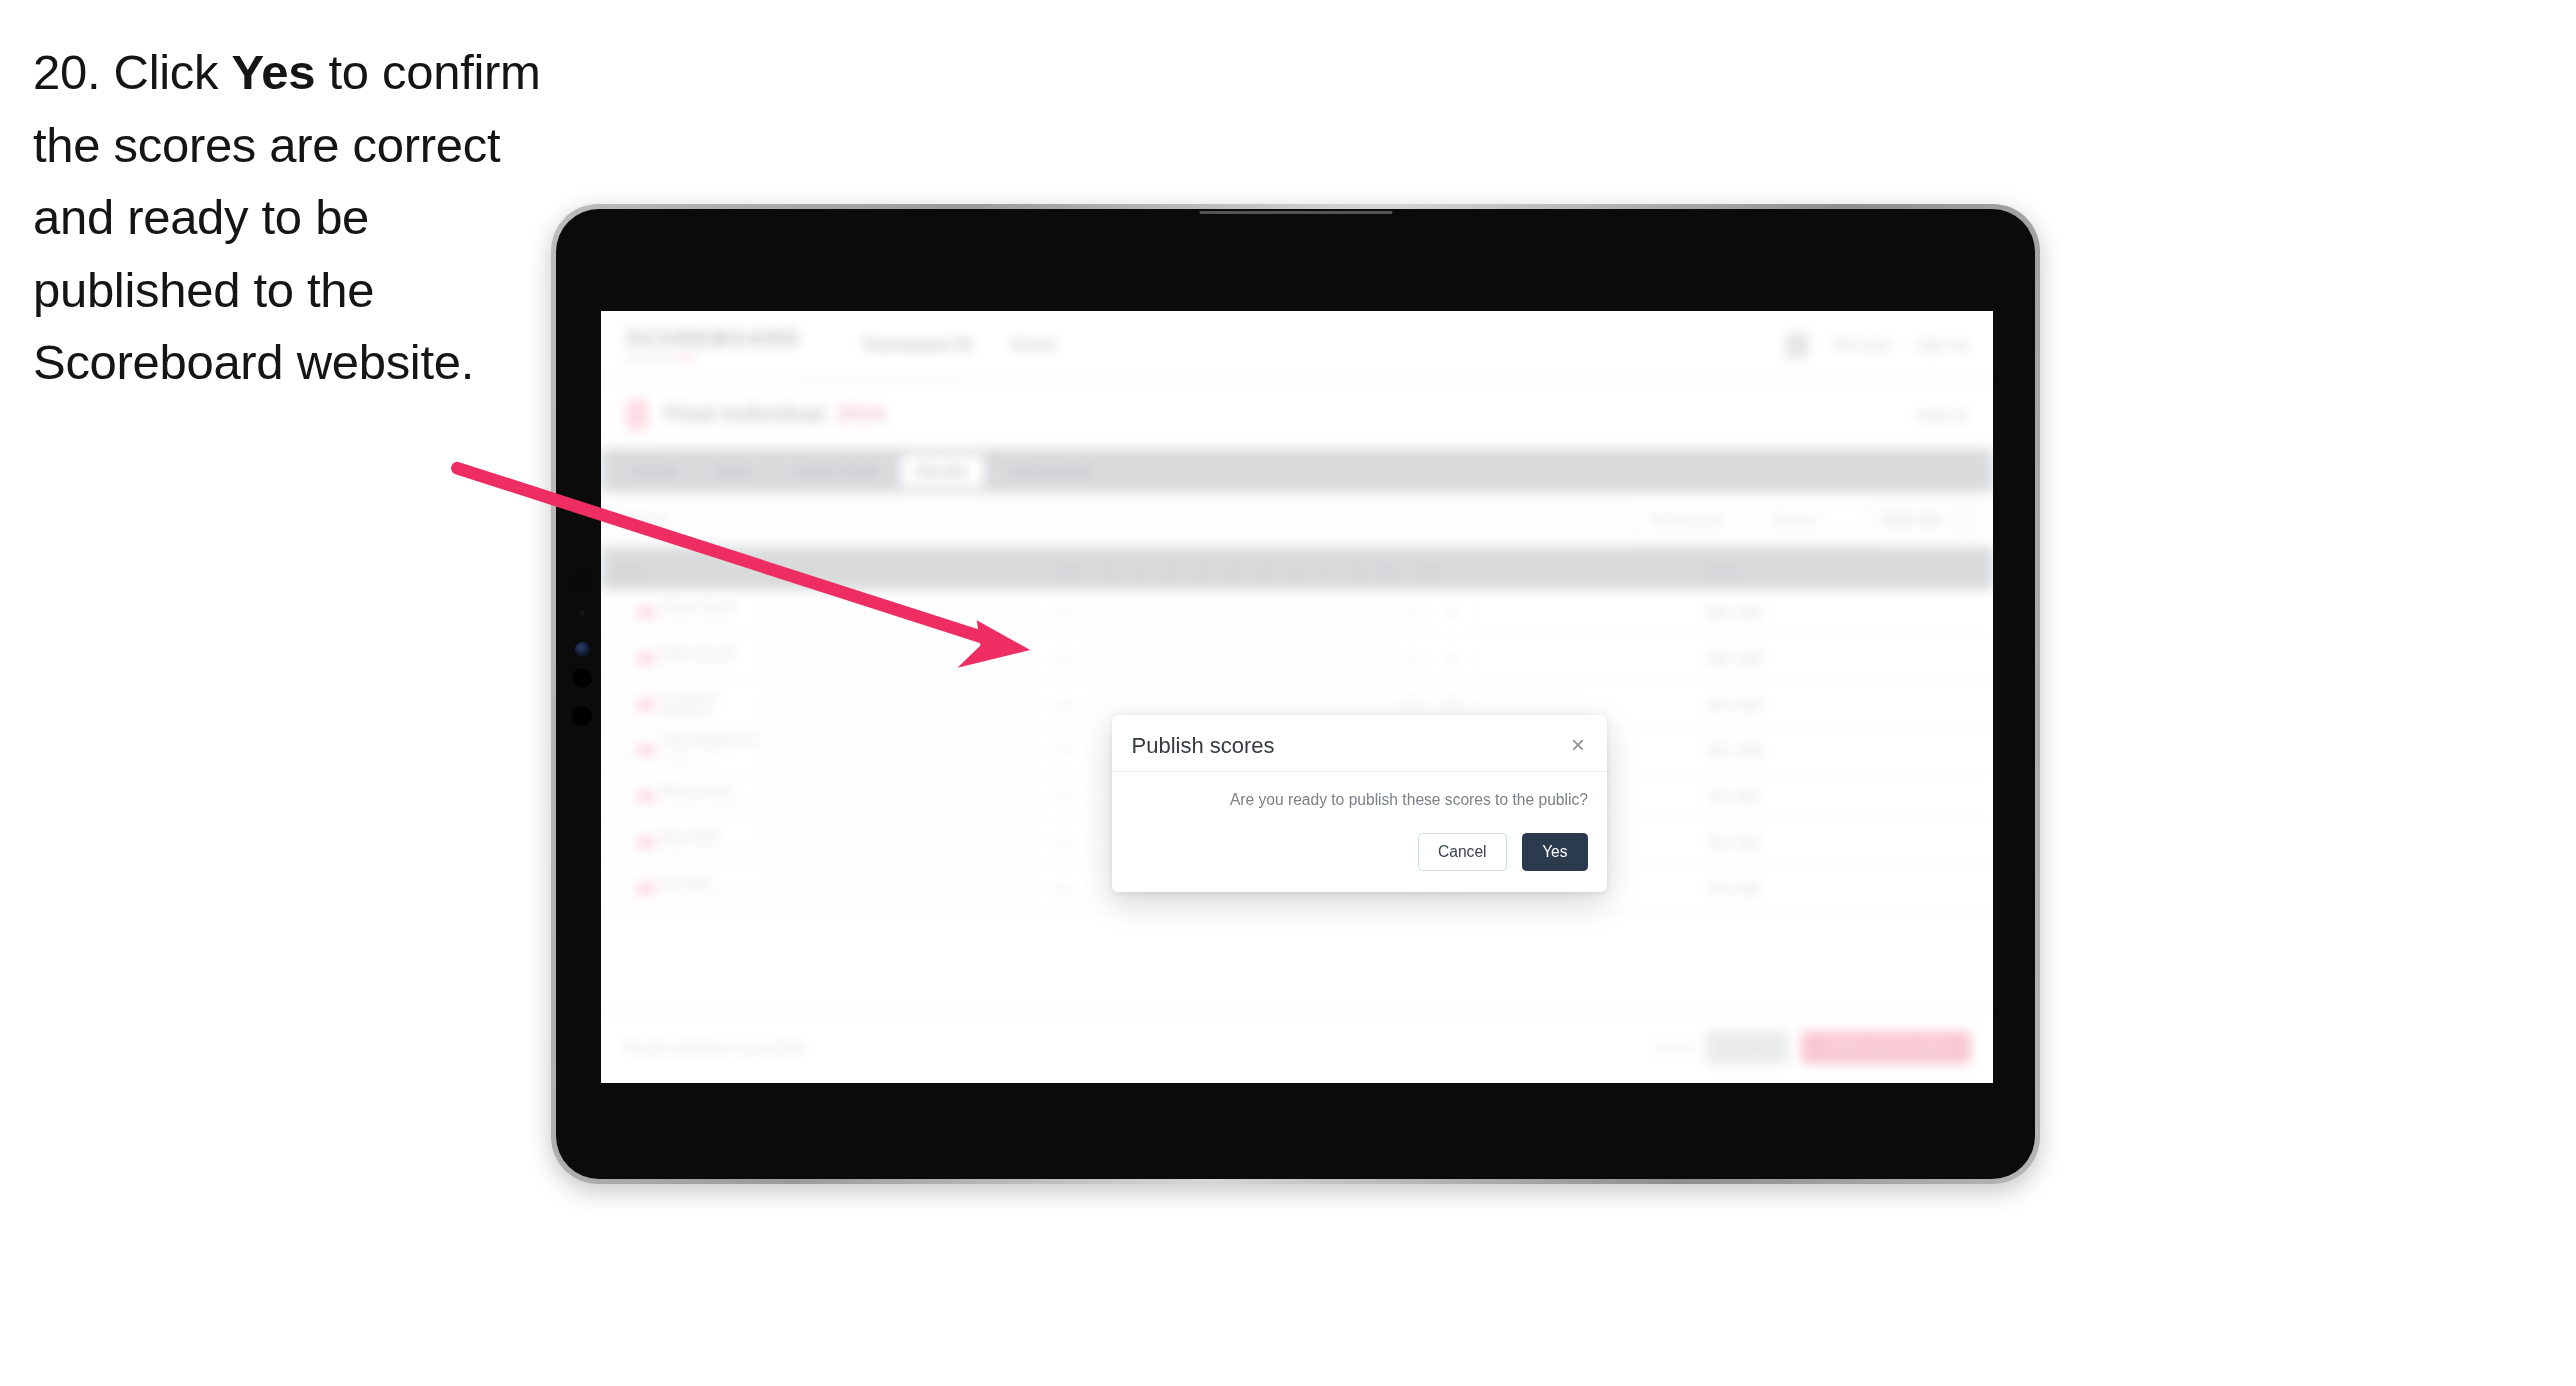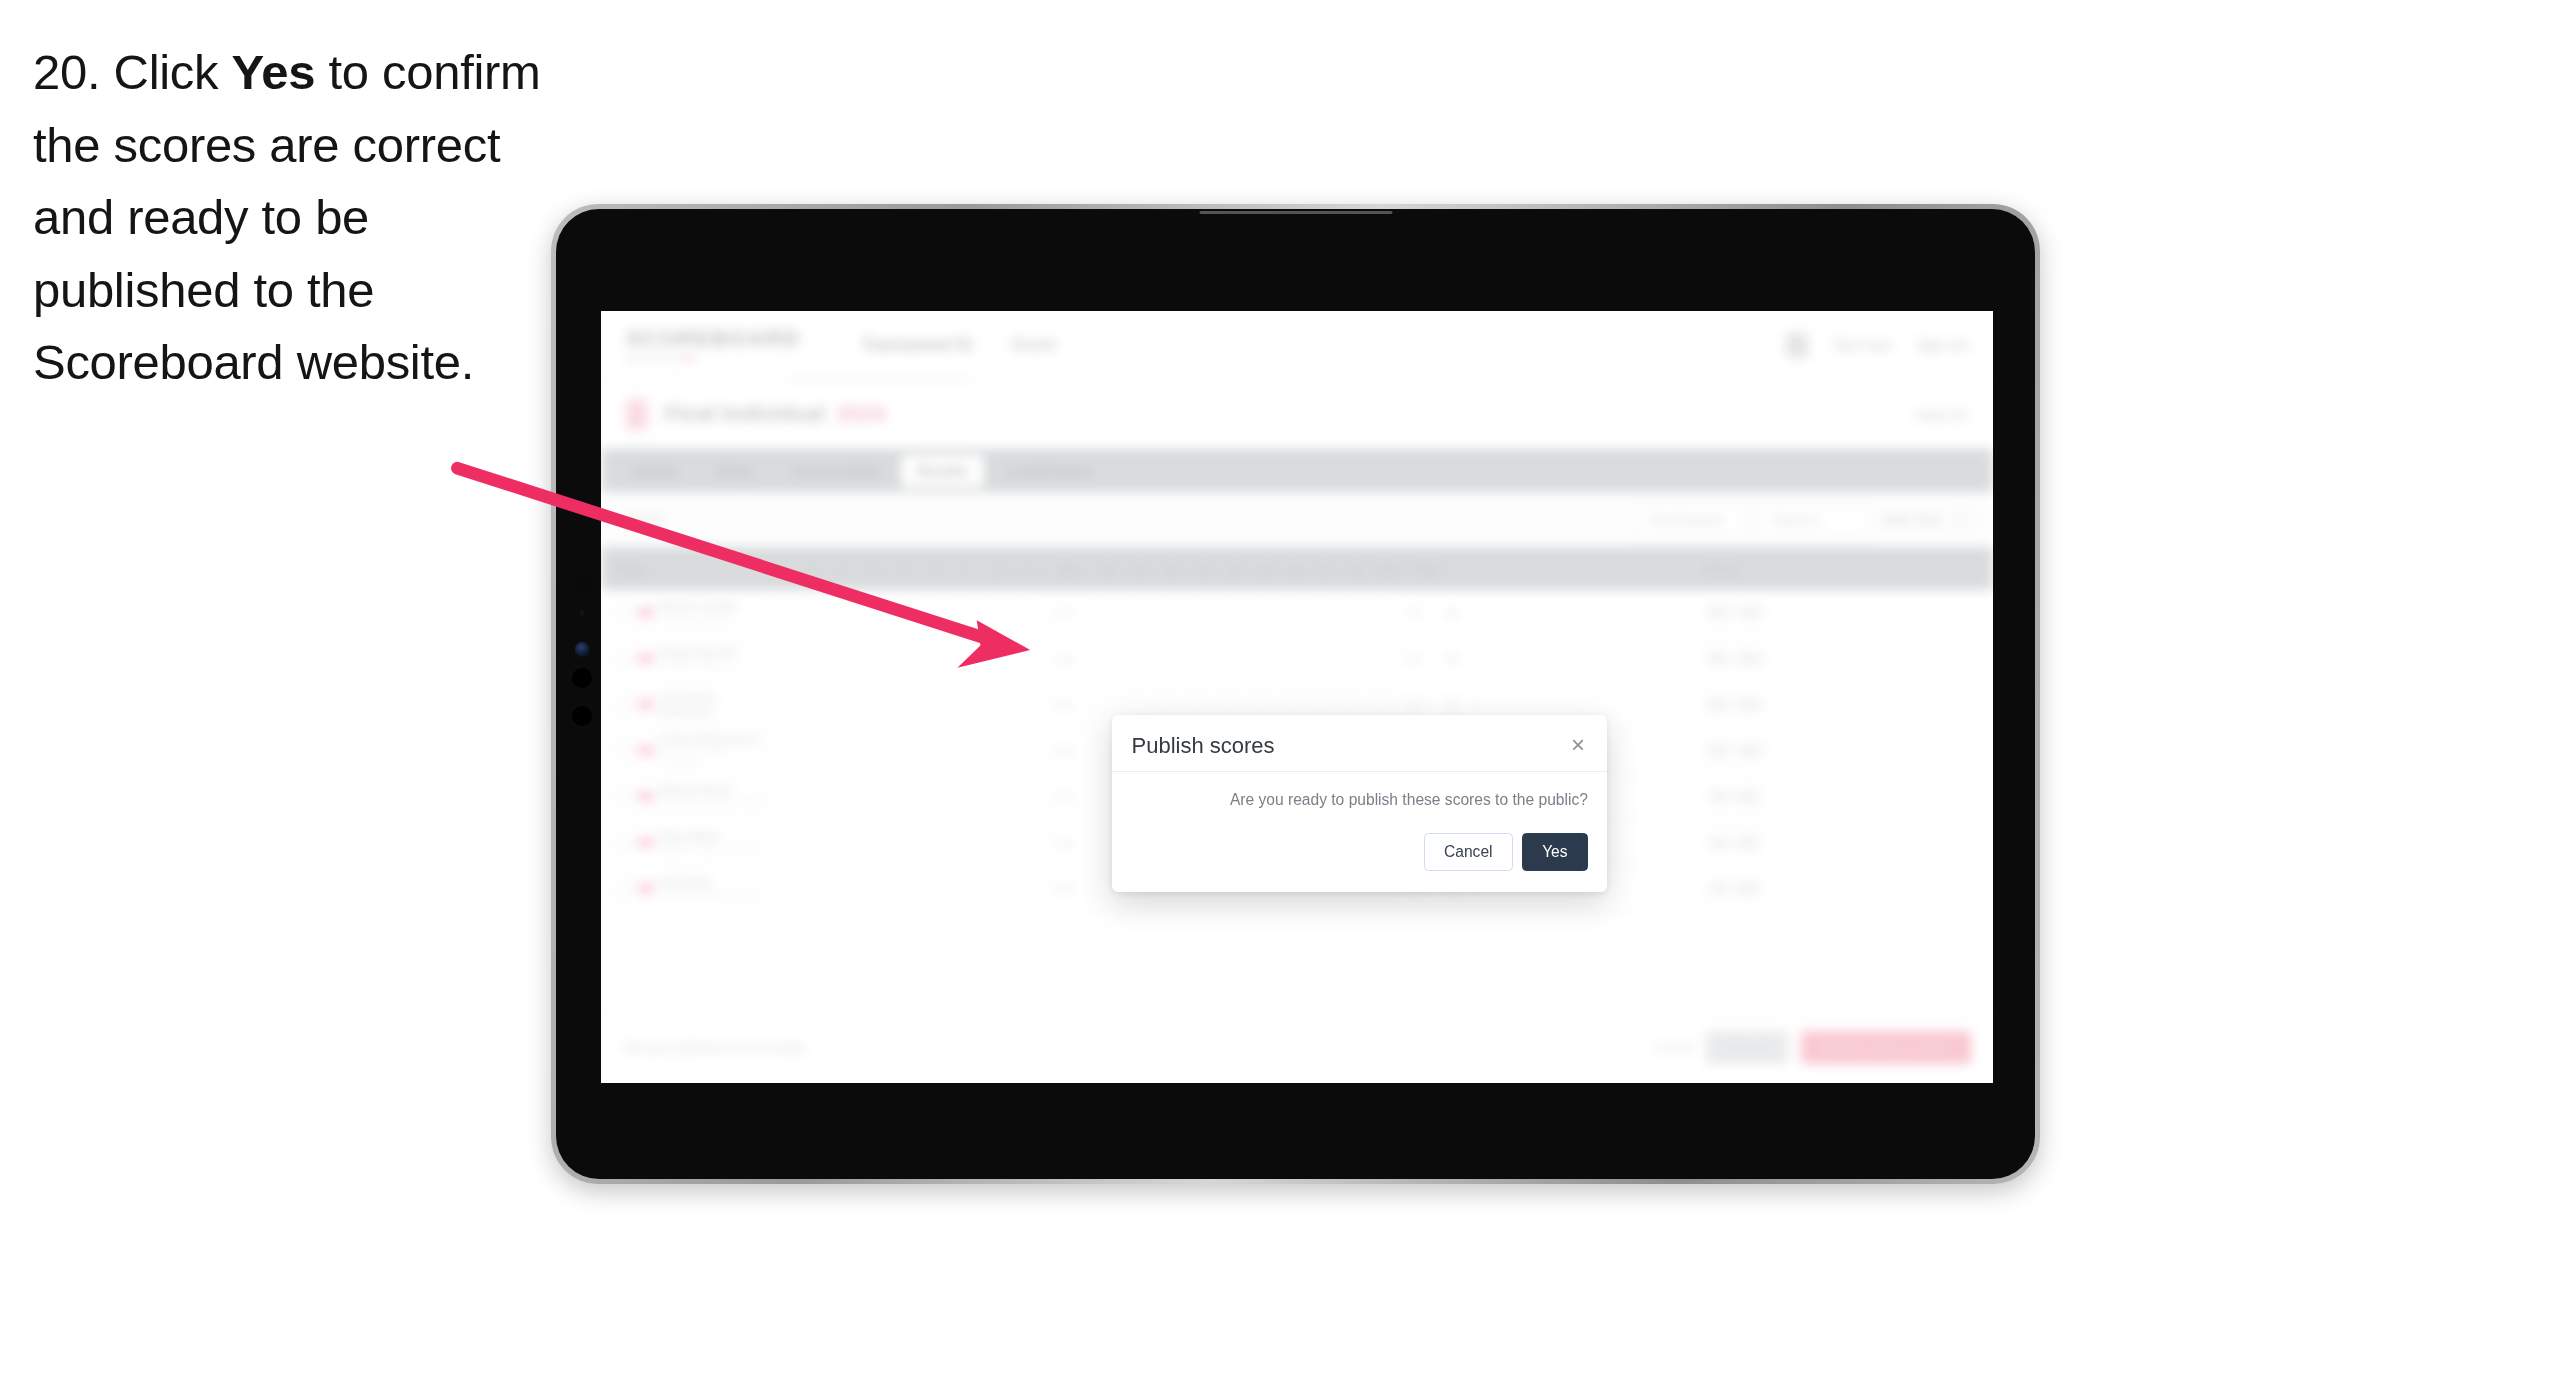--- a/index.html
+++ b/index.html
@@ -314,21 +314,21 @@
   }
   .modal-body {
     padding: 19.3px 19.3px 7.4px 19.3px;
     font-size: 15.6px;
     color: #7a8089;
     text-align: right;
   }
   .modal-foot {
     display: flex;
     justify-content: flex-end;
-    gap: 9px;
+    gap: 15px;
     padding: 16.3px 19.3px 21px 19.3px;
   }
   .btn {
     font-size: 15.6px;
     border-radius: 4.5px;
     padding: 9px 19.3px;
     cursor: pointer;
     font-family: "Liberation Sans", sans-serif;
   }
   .btn-cancel {

